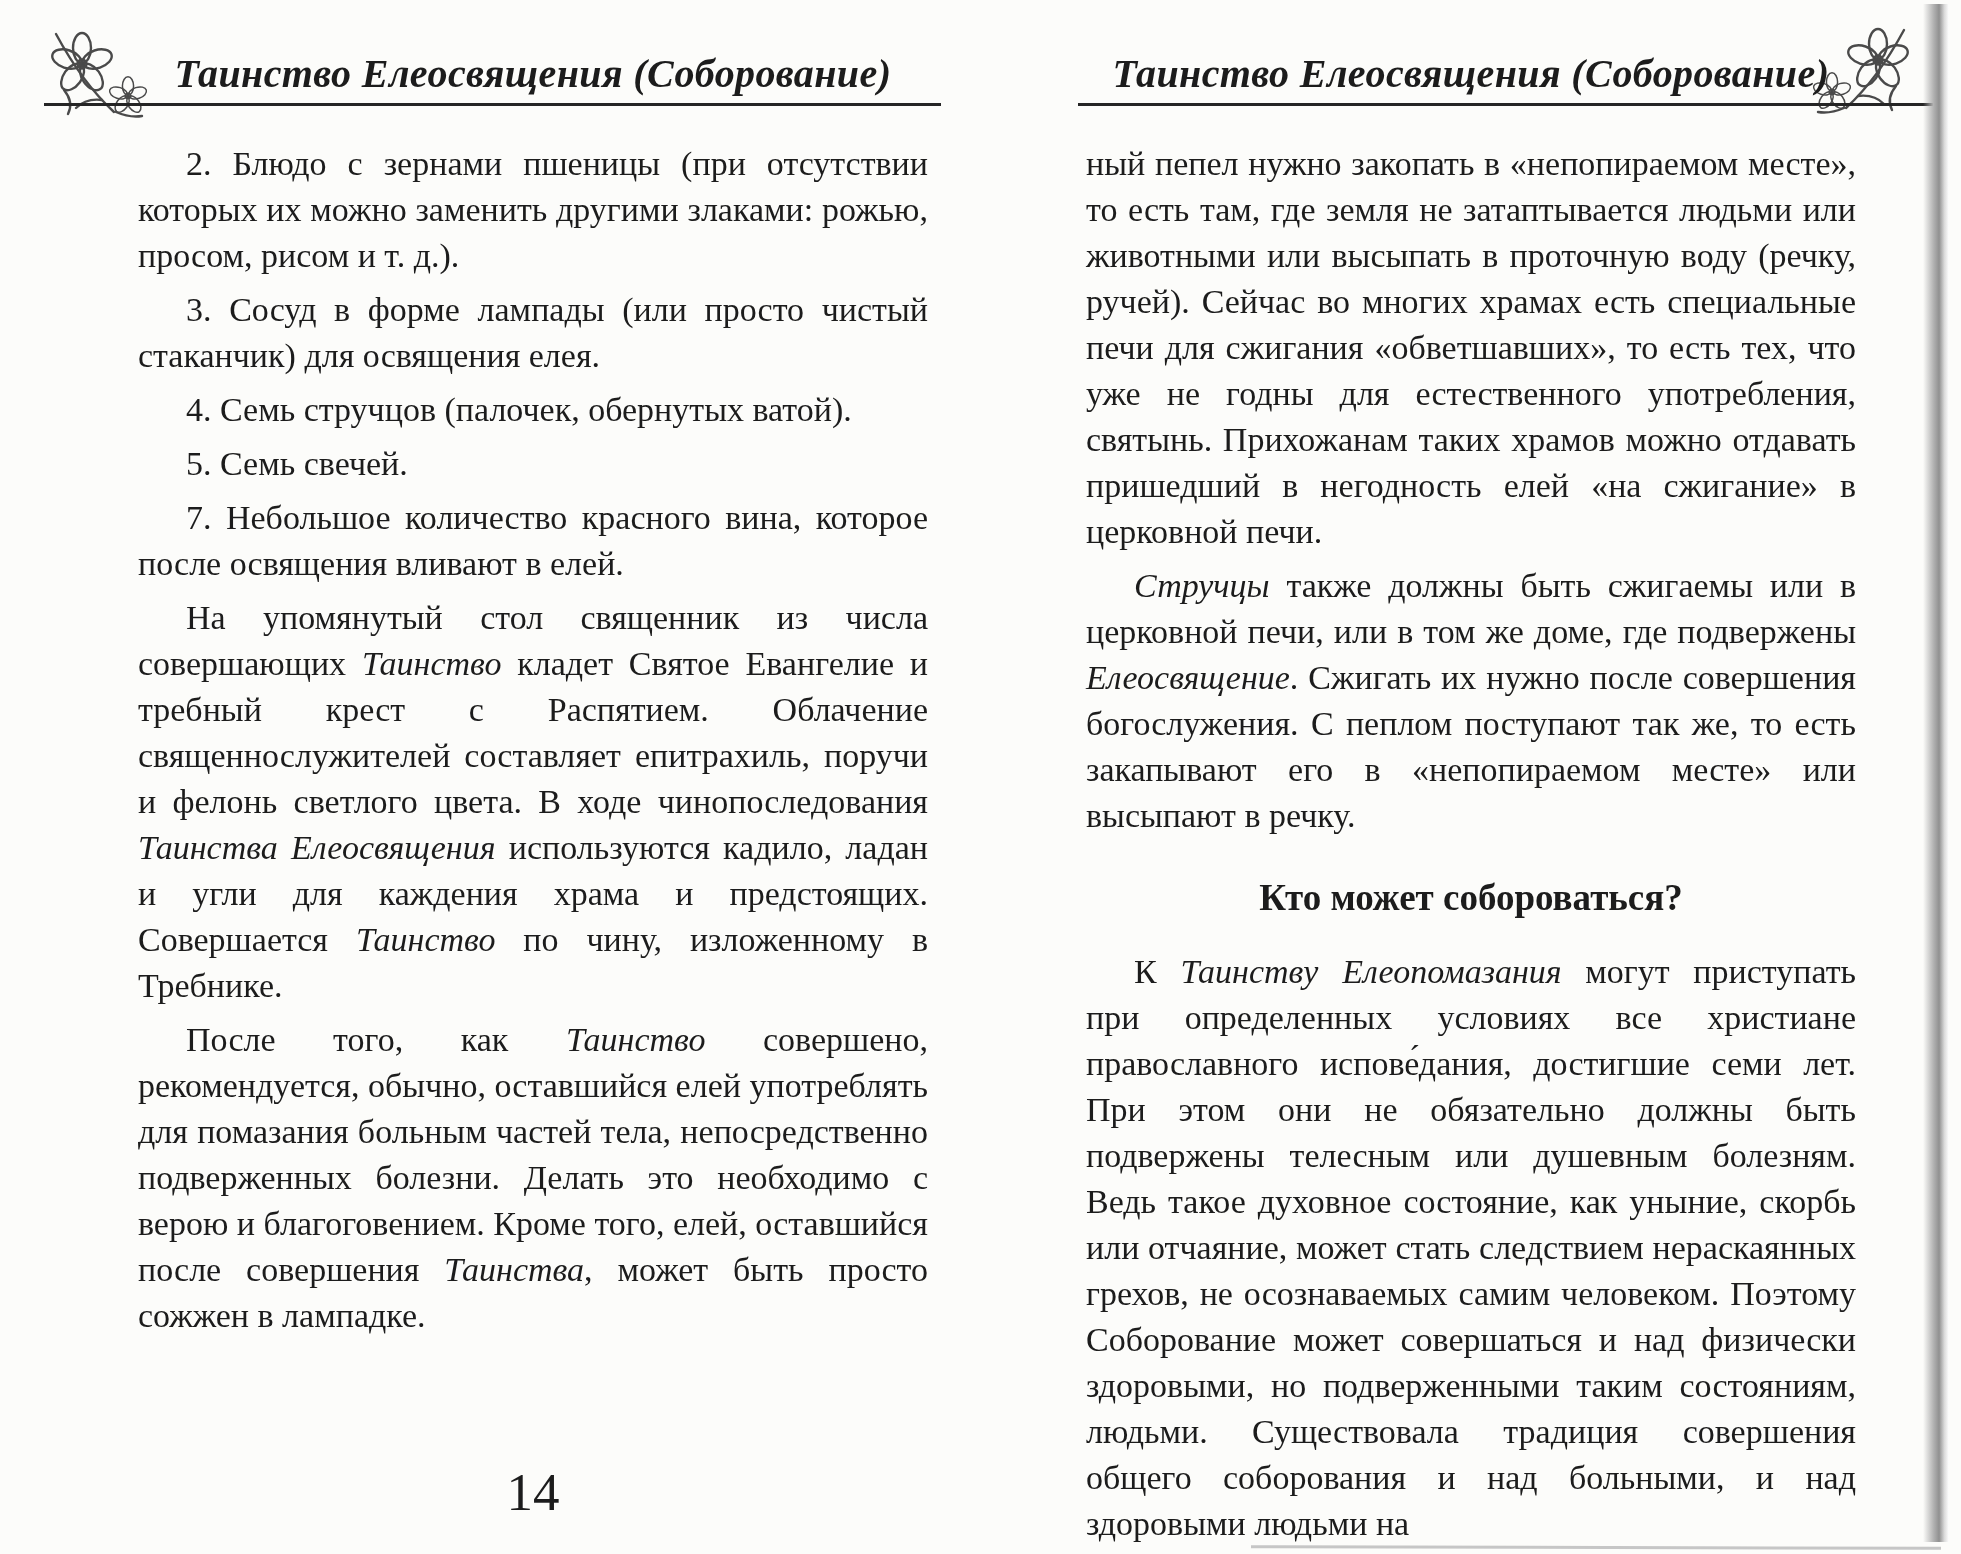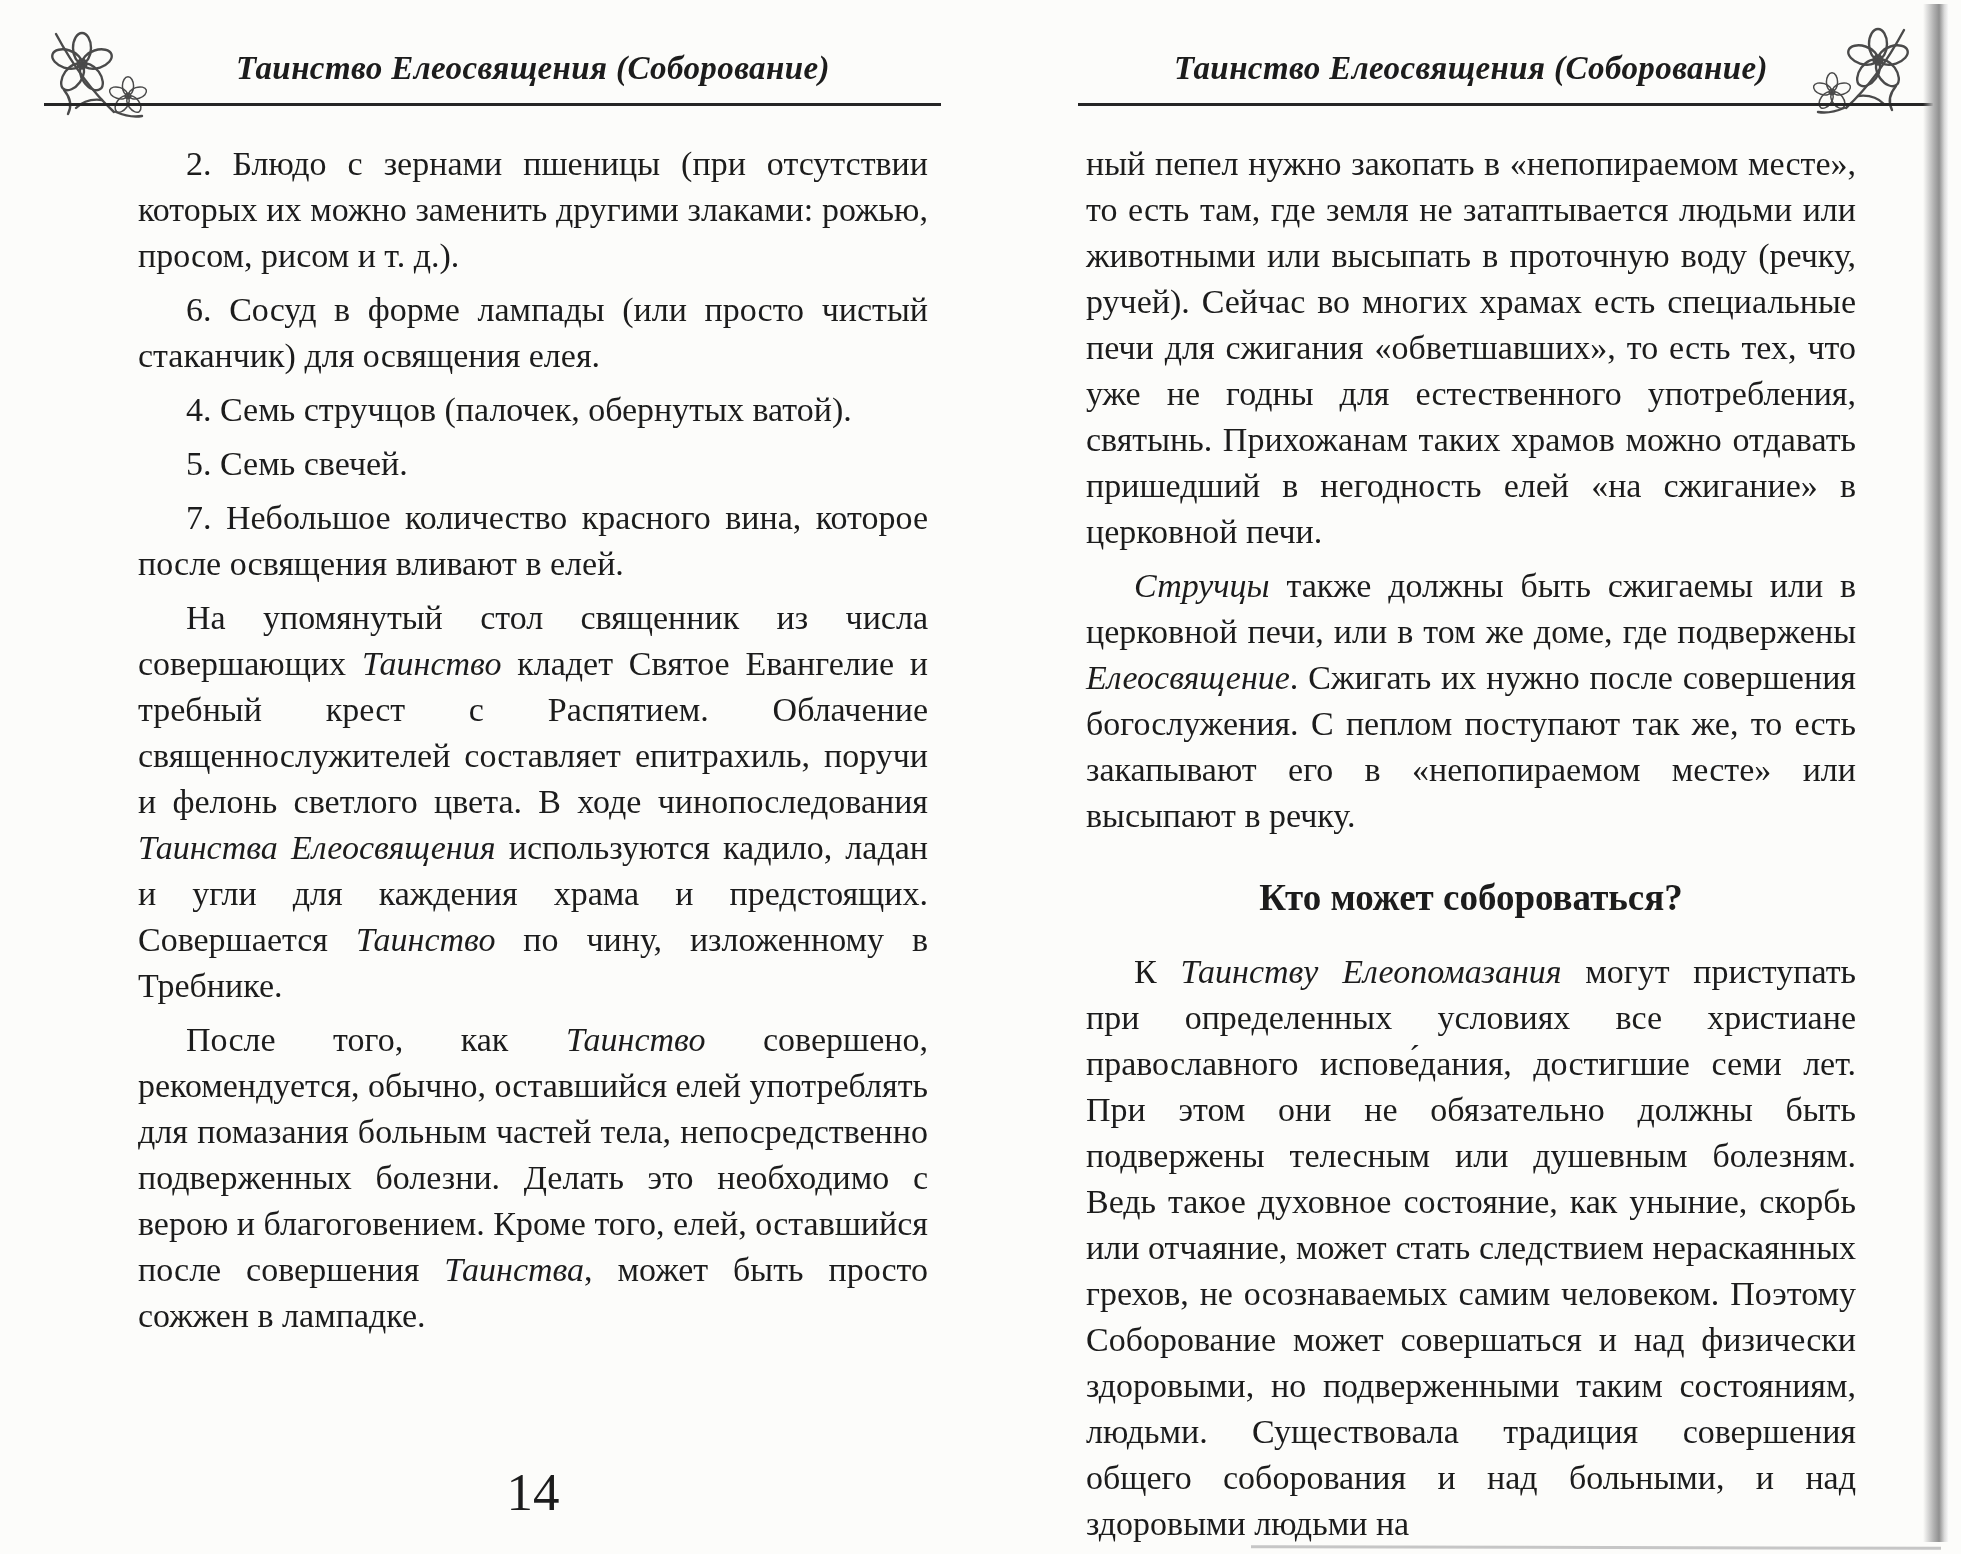--- a/index.html
+++ b/index.html
@@ -11,21 +11,21 @@
     color:#1c1c1c;
     overflow:hidden;
   }
   .page{position:absolute;top:0;height:100%;}
   .page.left{left:0;width:980px;}
   .page.right{left:980px;width:981px;}
 
   .running-header{
     position:absolute;top:50px;
     font-style:italic;font-weight:bold;
-    font-size:33px;letter-spacing:.4px;
+    font-size:40px;letter-spacing:.4px;
     text-align:center;white-space:nowrap;
   }
   .left .running-header{left:130px;width:806px;}
   .right .running-header{left:98px;width:786px;}
 
   .rule{position:absolute;top:103px;height:3px;background:#252525;}
   .left .rule{left:44px;width:897px;}
   .right .rule{left:98px;width:860px;}
 
   .body{
@@ -102,21 +102,21 @@
           <path d="M66,80 q-16,-2 -26,8"></path>
           <path d="M80,92 q14,6 26,4"></path>
           <path d="M28,70 q10,12 4,24"></path>
         </g>
       </svg>
     </div>
     <div class="running-header">Таинство Елеосвящения (Соборование)</div>
     <div class="rule"></div>
     <div class="body">
         <p class="p"><span>2. Блюдо с зернами пшеницы (при отсутствии которых их можно заменить другими злаками: рожью, просом, рисом и т. д.).</span></p>
-        <p class="p"><span>6. Сосуд в форме лампады (или просто чистый стаканчик) для освящения елея.</span></p>
+        <p class="p"><span>3. Сосуд в форме лампады (или просто чистый стаканчик) для освящения елея.</span></p>
         <p class="p"><span>4. Семь стручцов (палочек, обернутых ватой).</span></p>
         <p class="p"><span>5. Семь свечей.</span></p>
         <p class="p"><span>7. Небольшое количество красного вина, которое после освящения вливают в елей.</span></p>
         <p class="p"><span>На упомянутый стол священник из числа совершающих </span><span class="it">Таинство</span><span> кладет Святое Евангелие и требный крест с Распятием. Облачение священнослужителей составляет епитрахиль, поручи и фелонь светлого цвета. В ходе чинопоследования </span><span class="it">Таинства Елеосвящения</span><span> используются кадило, ладан и угли для каждения храма и предстоящих. Совершается </span><span class="it">Таинство</span><span> по чину, изложенному в Требнике.</span></p>
         <p class="p"><span>После того, как </span><span class="it">Таинство</span><span> совершено, рекомендуется, обычно, оставшийся елей употреблять для помазания больным частей тела, непосредственно подверженных болезни. Делать это необходимо с верою и благоговением. Кроме того, елей, оставшийся после совершения </span><span class="it">Таинства</span><span>, может быть просто сожжен в лампадке.</span></p>
       </div>
     <div class="pagenum">14</div>
   </div>
 
   <div class="page right">

